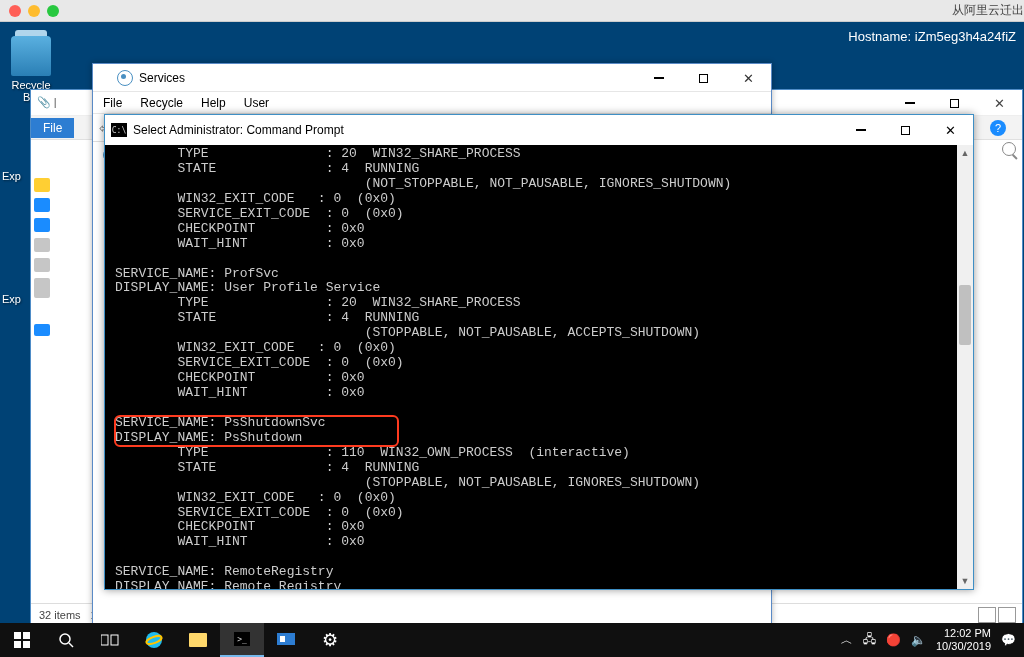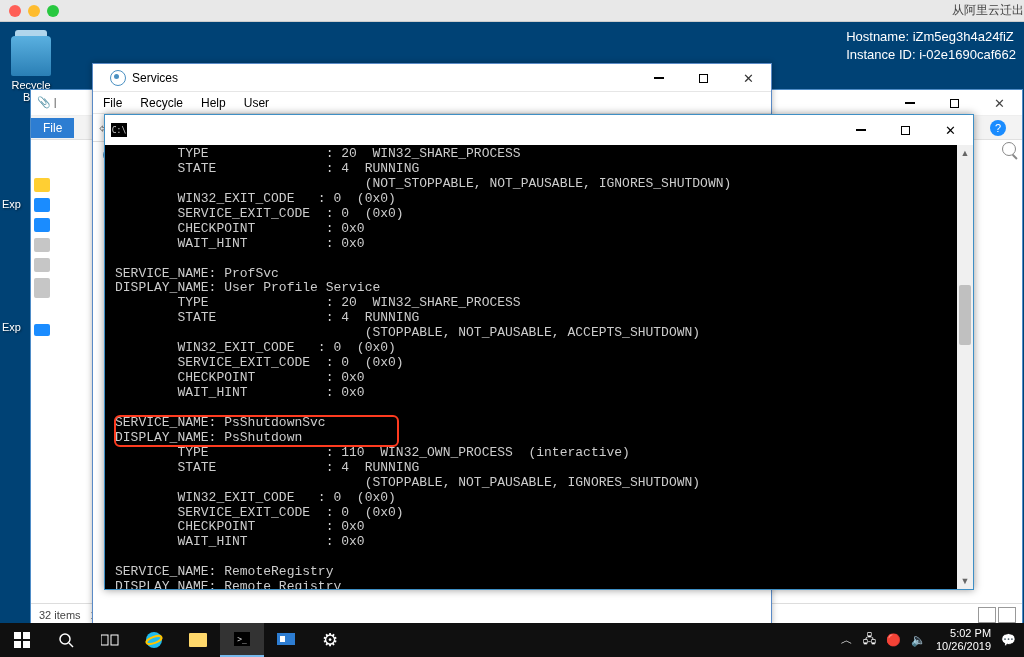--- a/index.html
+++ b/index.html
@@ -18,24 +18,24 @@
 .recycle-bin .icon { width:40px; height:40px; margin:0 auto; background:linear-gradient(180deg,#5ab0e0,#2a7fb5); border-radius:4px 4px 2px 2px; position:relative; }
 .recycle-bin .icon::before { content:""; position:absolute; top:-6px; left:4px; right:4px; height:6px; background:#b0d5ec; border-radius:3px 3px 0 0;}
 .recycle-bin .label { margin-top:3px; text-shadow:1px 1px 2px rgba(0,0,0,.7); }
 
 .desktop-nav { position:absolute; top:178px; left:34px; width:18px; display:flex; flex-direction:column; gap:6px; }
 .desktop-nav .ni { width:16px; height:14px; background:#c6c6c6; border-radius:2px;}
 .desktop-nav .star { background:#ffcf33; }
 .desktop-nav .blue { background:#1a8cff; }
 .desktop-nav .arrow { background:#1a8cff; }
 
-.left-label { position:absolute; left:2px; color:#fff; font-size:11px; text-shadow:1px 1px 2px rgba(0,0,0,.5);margin-top:28px;}
+.left-label { position:absolute; left:2px; color:#fff; font-size:11px; text-shadow:1px 1px 2px rgba(0,0,0,.5);}
 
 .services-window { position:absolute; top:63px; left:92px; width:680px; height:562px; background:#fff; border:1px solid #5a8ac6; box-shadow:0 0 6px rgba(0,0,0,.3);}
-.services-titlebar { height:28px; background:#fff; display:flex; align-items:center; padding:0 17px; border-bottom:1px solid #e6e6e6;text-align:right;}
+.services-titlebar { height:28px; background:#fff; display:flex; align-items:center; padding:0 24px; border-bottom:1px solid #e6e6e6;text-align:right;}
 .services-titlebar .ic { width:16px;height:16px;border:1.5px solid #4a90c2;border-radius:50%;margin-right:6px;position:relative;}
 .services-titlebar .ic::after{content:"";position:absolute;width:5px;height:5px;background:#4a90c2;border-radius:50%;top:3px;left:3px;}
 .services-titlebar .title { font-size:12px; color:#000;}
 .win-controls { position:absolute; right:0; top:0; height:28px; display:flex;}
 .win-controls .btn { width:45px; height:28px; display:flex; align-items:center; justify-content:center; font-size:12px; color:#333;}
 .services-menu { height:22px; display:flex; align-items:center; gap:18px; padding-left:10px; font-size:12px; border-bottom:1px solid #e6e6e6;}
 .services-toolbar { height:28px; display:flex; align-items:center; padding-left:6px; gap:4px; border-bottom:1px solid #ddd;}
 .tb-arrow { font-size:14px; color:#777;}
 .services-body { position:relative; height:calc(100% - 100px); background:#fff;}
 .services-tab { position:absolute; left:10px; top:6px; font-size:12px; display:flex; align-items:center;}
@@ -96,21 +96,20 @@
     <div class="mac-lights">
       <div class="mac-light mac-red"></div>
       <div class="mac-light mac-yellow"></div>
       <div class="mac-light mac-green"></div>
     </div>
     <div class="mac-title">从阿里云迁出</div>
   </div>
 
   <div class="desktop-info">
     <div>Hostname: iZm5eg3h4a24fiZ</div>
-    <div>Instance ID: i-02e1690caf662</div>
   </div>
 
   <div class="recycle-bin">
     <div class="icon"></div>
     <div class="label">Recycle Bin</div>
   </div>
 
   <div class="left-label" style="top:170px;">Exp</div>
   <div class="left-label" style="top:293px;">Exp</div>
 
@@ -184,20 +183,21 @@
       <div class="services-tab">
         <div class="ic"></div>
         <span>Serv</span>
       </div>
     </div>
   </div>
 
   <div class="cmd-window">
     <div class="cmd-titlebar">
       <div class="cmd-icon">C:\</div>
+      <div class="title">Select Administrator: Command Prompt</div>
       <div class="cmd-controls">
         <div class="btn">
             <div class="win-line"></div>
           </div>
         <div class="btn">
             <div class="win-sq"></div>
           </div>
         <div class="btn">
             <span class="win-x">✕</span>
           </div>
@@ -282,19 +282,19 @@
         </svg>
     </div>
     <div class="tbtn app-gear">⚙</div>
 
     <div class="tray">
       <span class="ic">︿</span>
       <span class="ic">🖧</span>
       <span class="ic" style="color:#e34b4b">🔴</span>
       <span class="ic">🔈</span>
       <div class="clock">
-        <div>5:02 PM</div>
-        <div>10/26/2019</div>
+        <div>12:02 PM</div>
+        <div>10/30/2019</div>
       </div>
       <span class="ic">💬</span>
     </div>
   </div>
 </div>
 
 </body></html>

